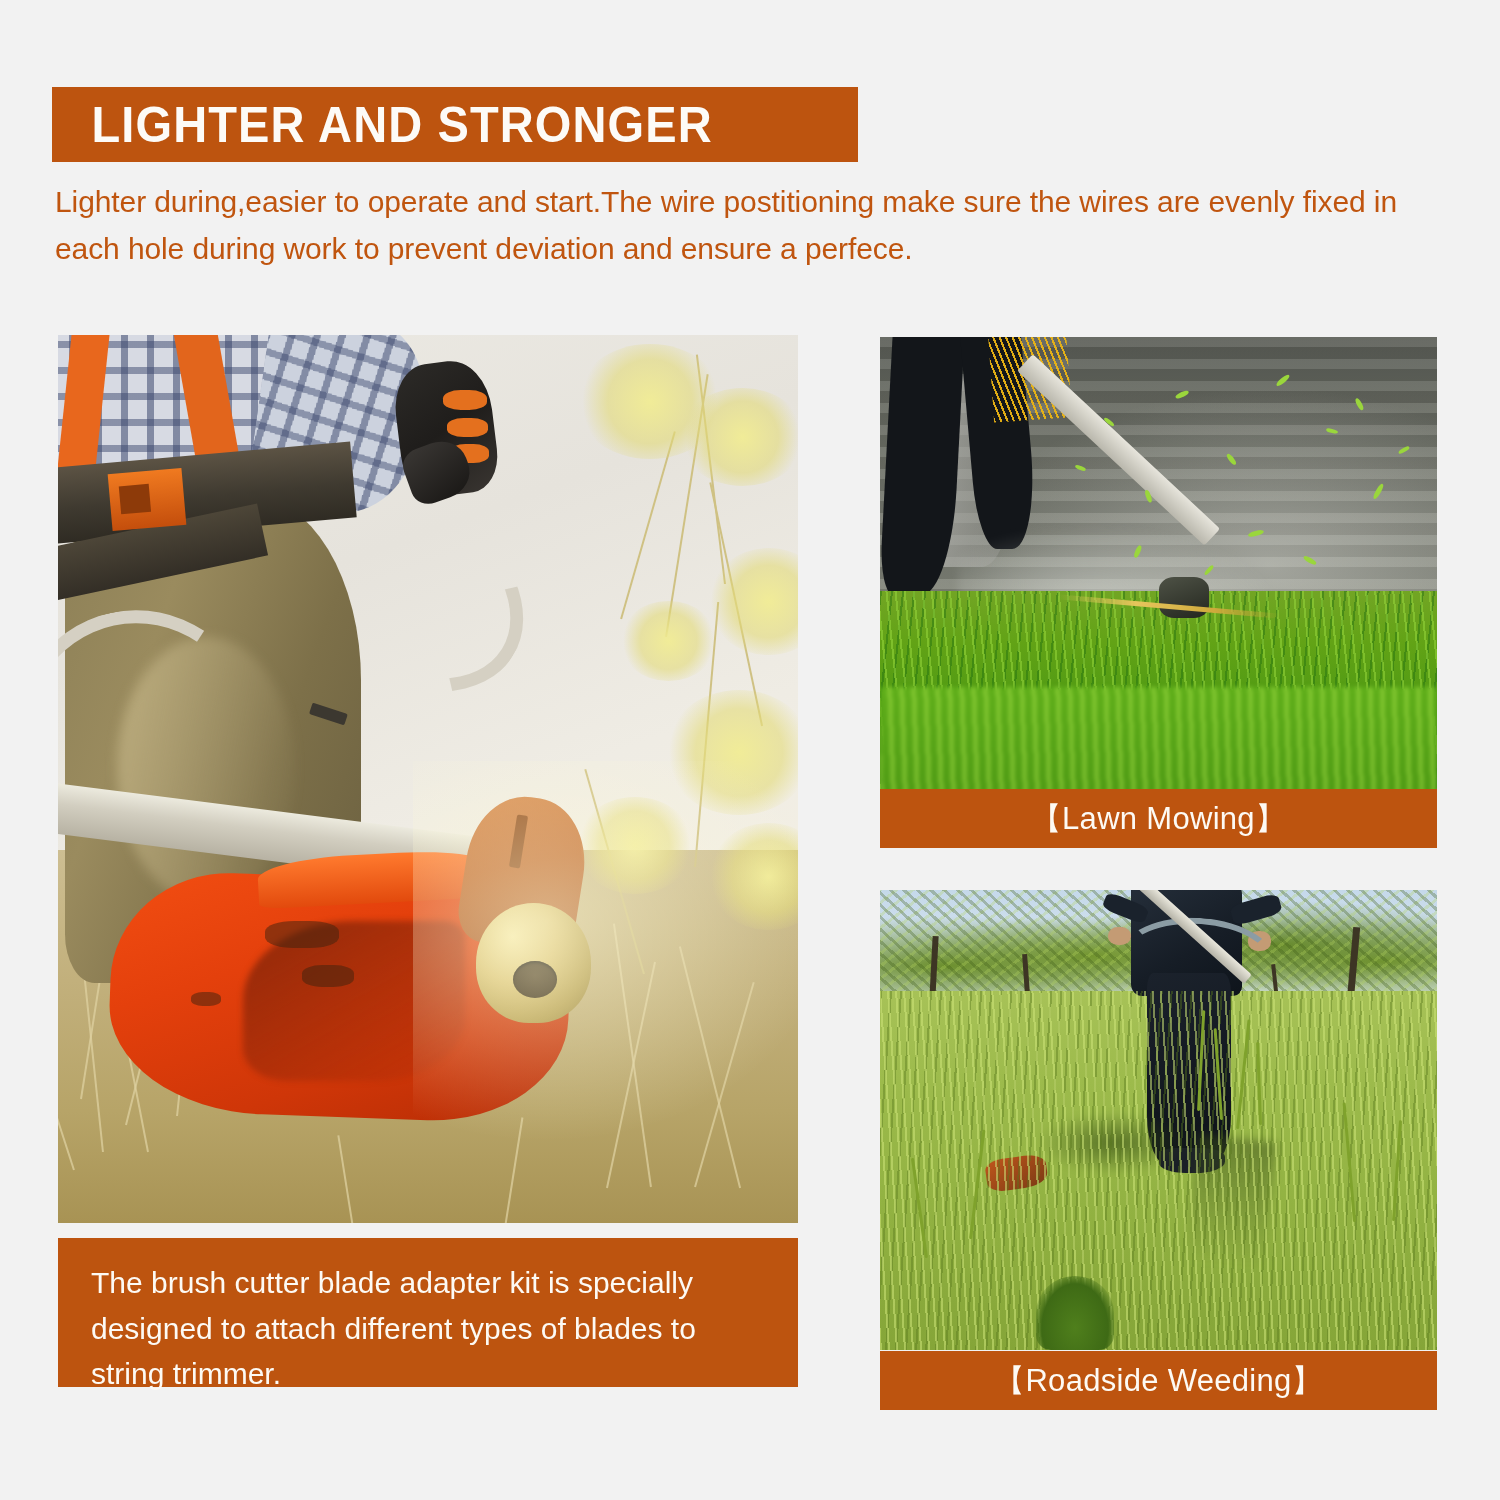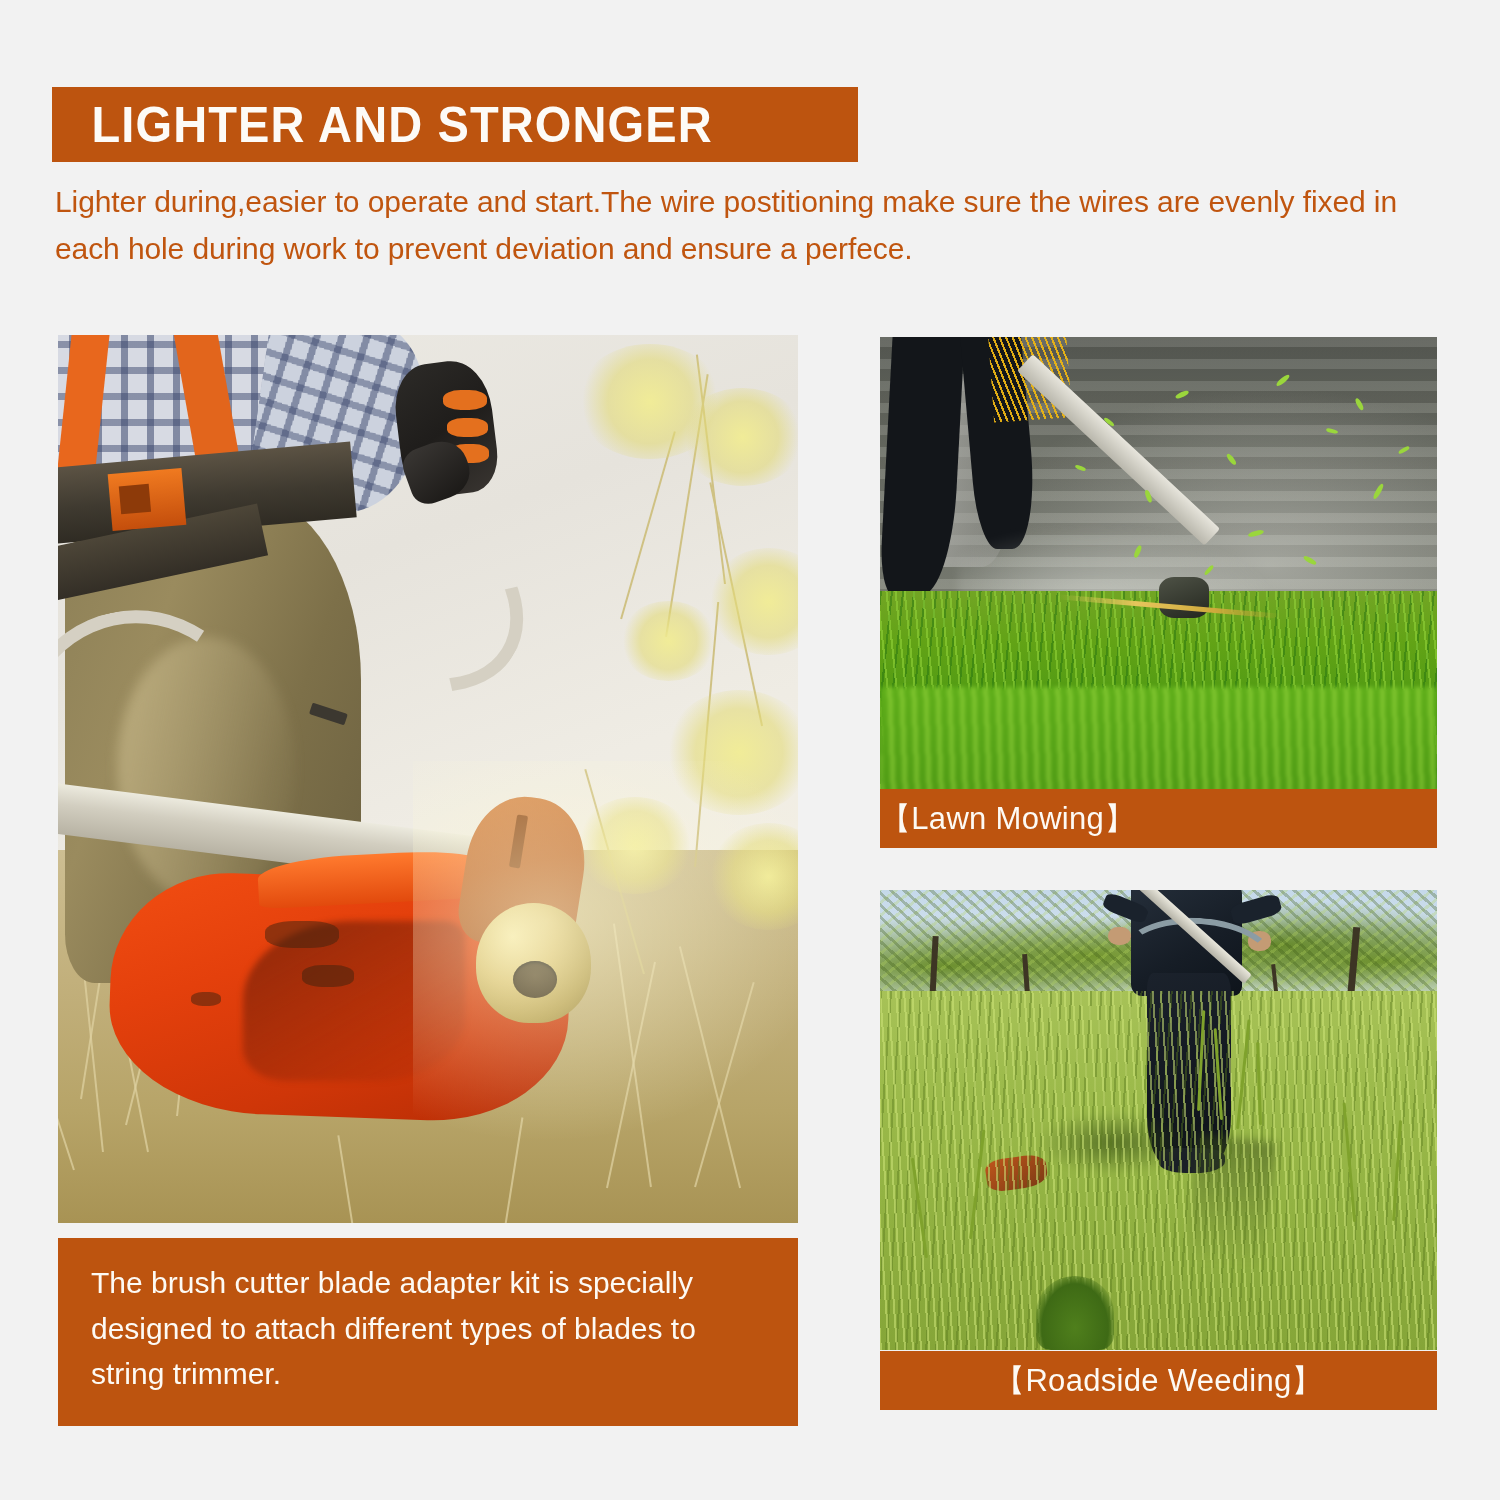--- a/index.html
+++ b/index.html
@@ -48,29 +48,30 @@
   .photo{position:absolute;inset:0;overflow:hidden;}
 
   
   .caption-bar{
     position:absolute;background:#bd540f;
     display:flex;align-items:center;
     color:#fdfaf4;
     font-family:"Liberation Sans", sans-serif;
   }
   #caption-main{
-    left:58px;top:1238px;width:740px;height:188px;
+    left:58px;top:1238px;width:740px;height:149px;
     align-items:flex-start;
     padding:0;
   }
   #caption-main .cap-text{
     font-size:30px;line-height:1.52;padding:22px 30px 0 33px;
   }
   #caption-lawn{
     left:880px;top:789px;width:557px;height:59px;
+    justify-content:center;
   }
   #caption-road{
     left:880px;top:1351px;width:557px;height:59px;
     justify-content:center;
   }
   .cap-center{font-size:31px;letter-spacing:0.3px;}
 
   
   #ph-main{background:linear-gradient(180deg,#e9e6de 0%,#eceae2 45%,#d9cfae 62%,#c9bb8c 100%);}
   .m-sky{position:absolute;left:0;top:0;width:100%;height:63%;

